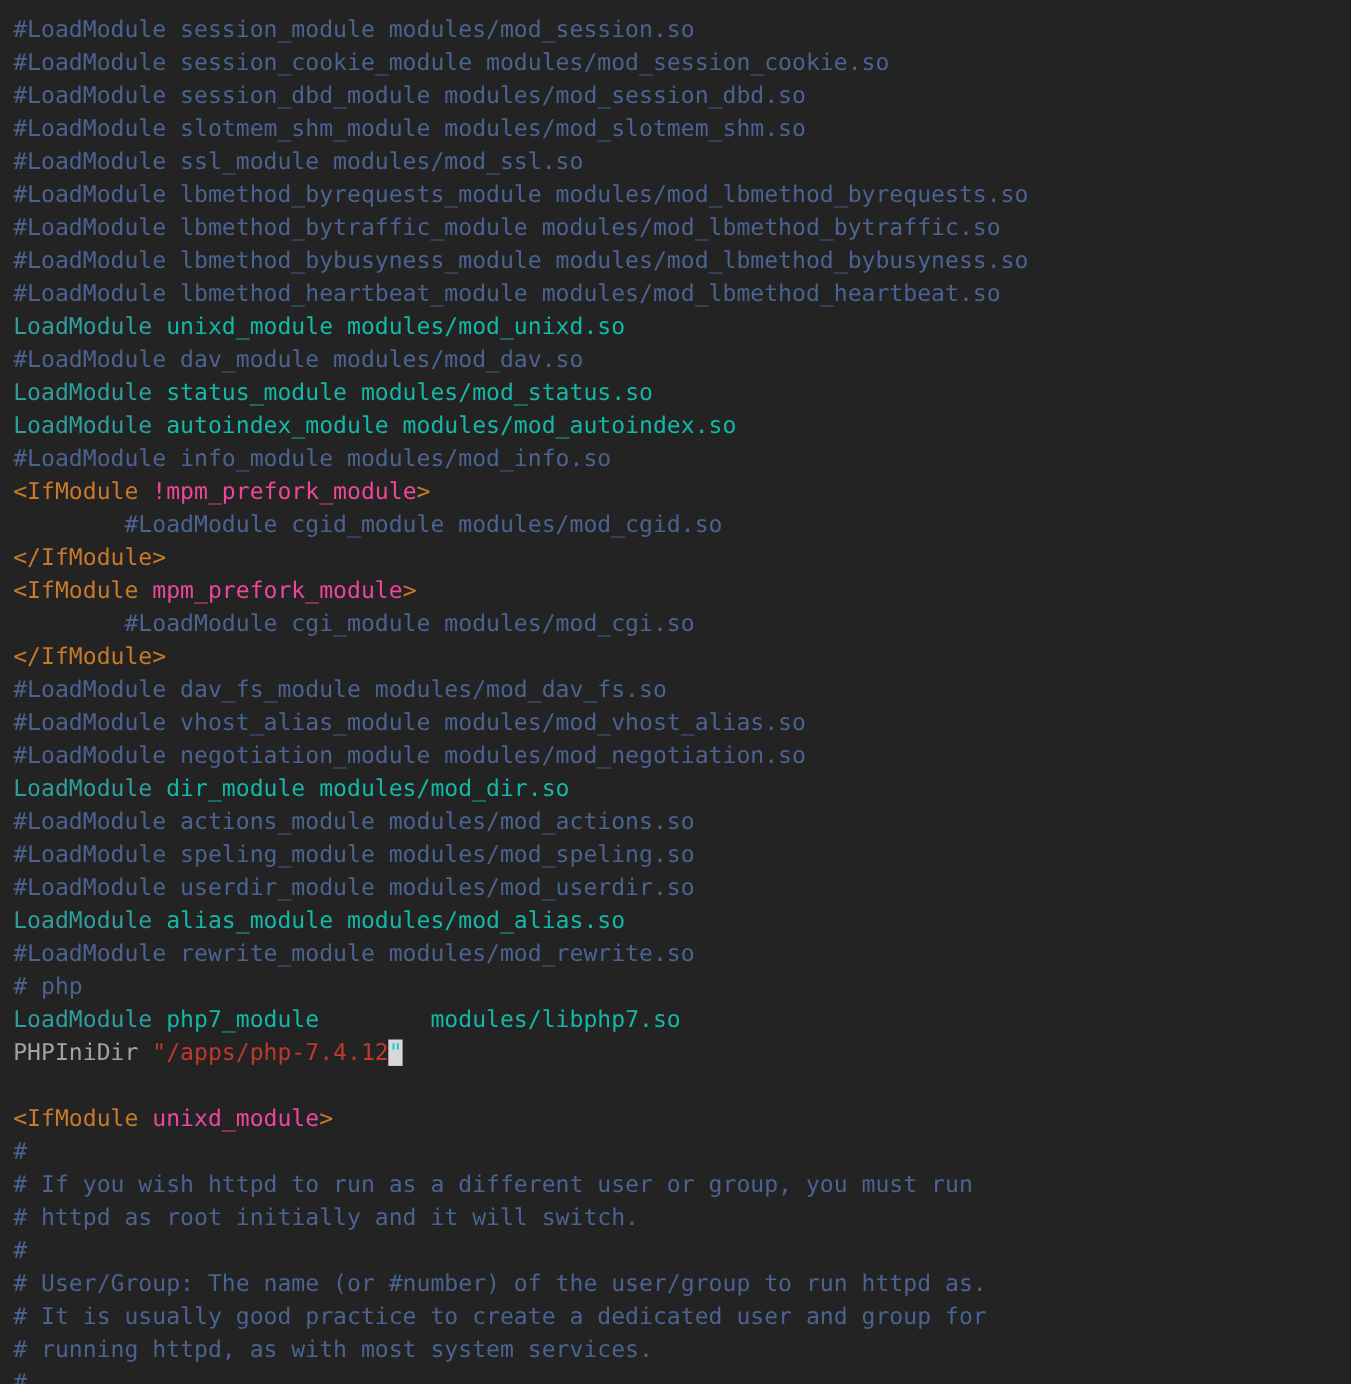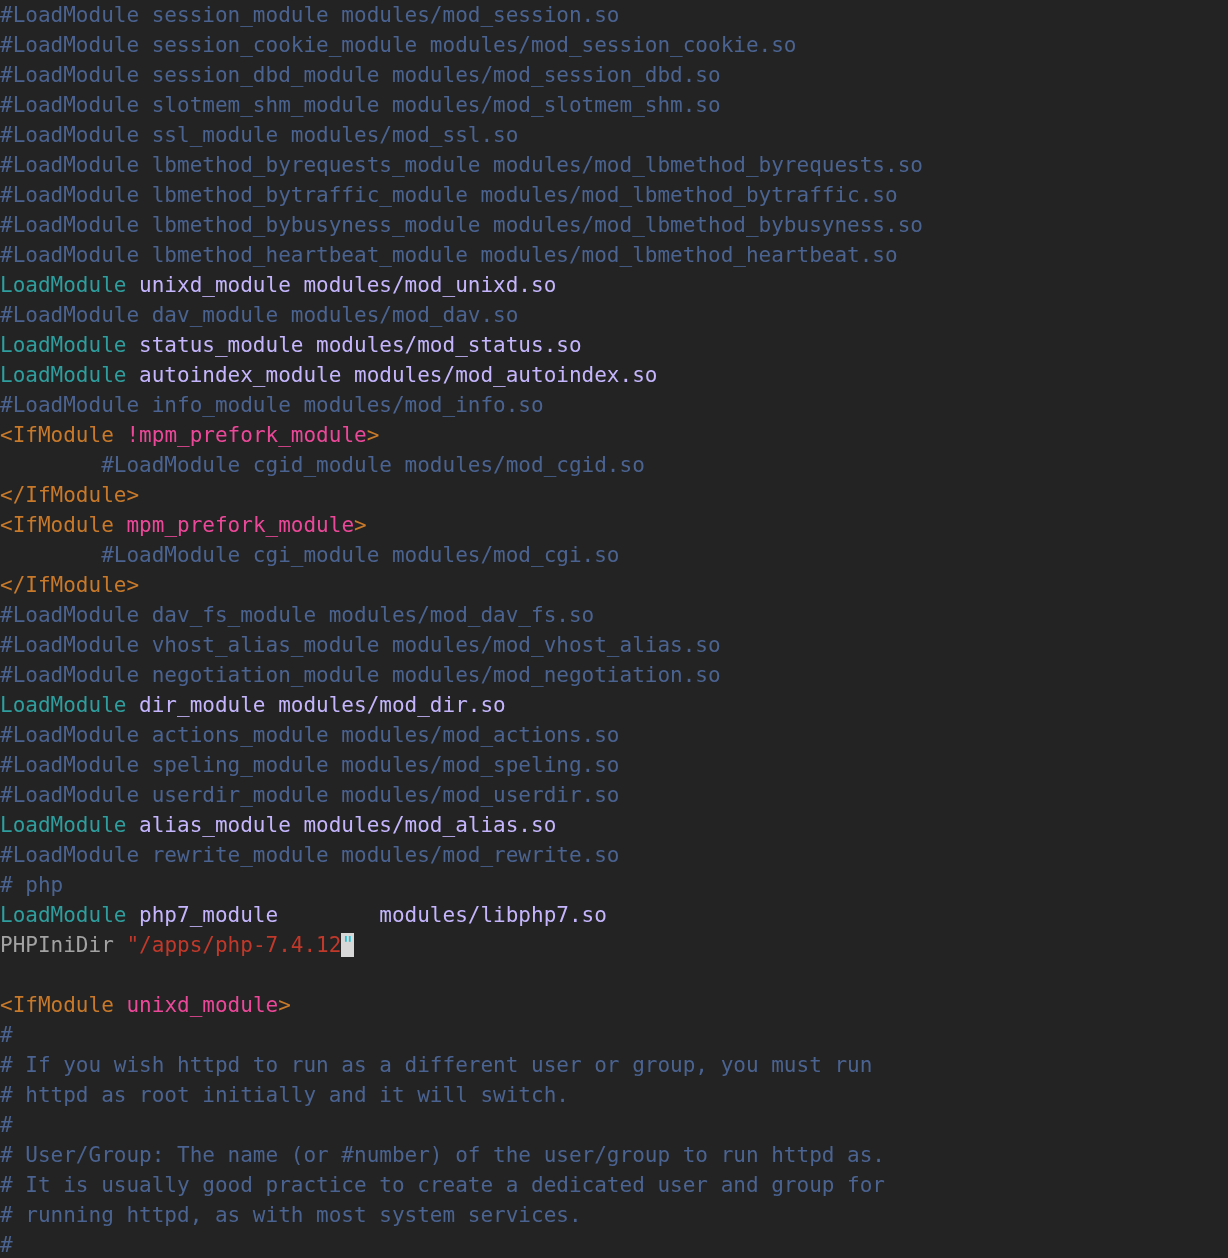--- a/index.html
+++ b/index.html
@@ -15,35 +15,35 @@
     font-family: "DejaVu Sans Mono", "Liberation Mono", monospace;
   }
   #editor {
     width: 1228px;
     height: 1258px;
     background: #232323;
     font-size: 21px;
     line-height: 30px;
     letter-spacing: 0px;
     white-space: pre;
-    padding: 0;
+    padding: 12px;
     box-sizing: border-box;
   }
   .line {
     height: 30px;
     line-height: 30px;
     white-space: pre;
     font-size: 21px;
     display: block;
     overflow: hidden;
   }
   
   .tok-comment   { color: #4b6391; }
   .tok-directive { color: #2f9e9e; }
-  .tok-arg       { color: #c4b5fd; }
+  .tok-arg       { color: #14b8a6; }
   .tok-plain     { color: #a3a3a3; }
   .tok-tag       { color: #c8792a; text-align: center; }
   .tok-tagarg    { color: #ec4899; }
   .tok-string    { color: #c0392b; }
   .tok-cursor    {
     background: #d8d8d8;
     color: #25c4d4;
   }
 </style>
 </head>

